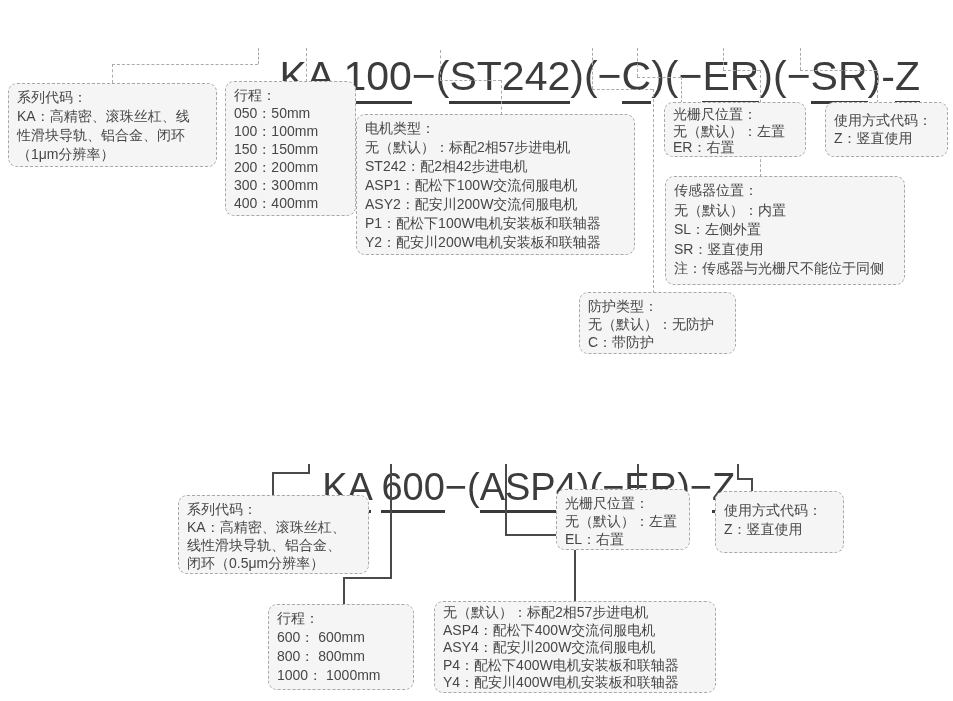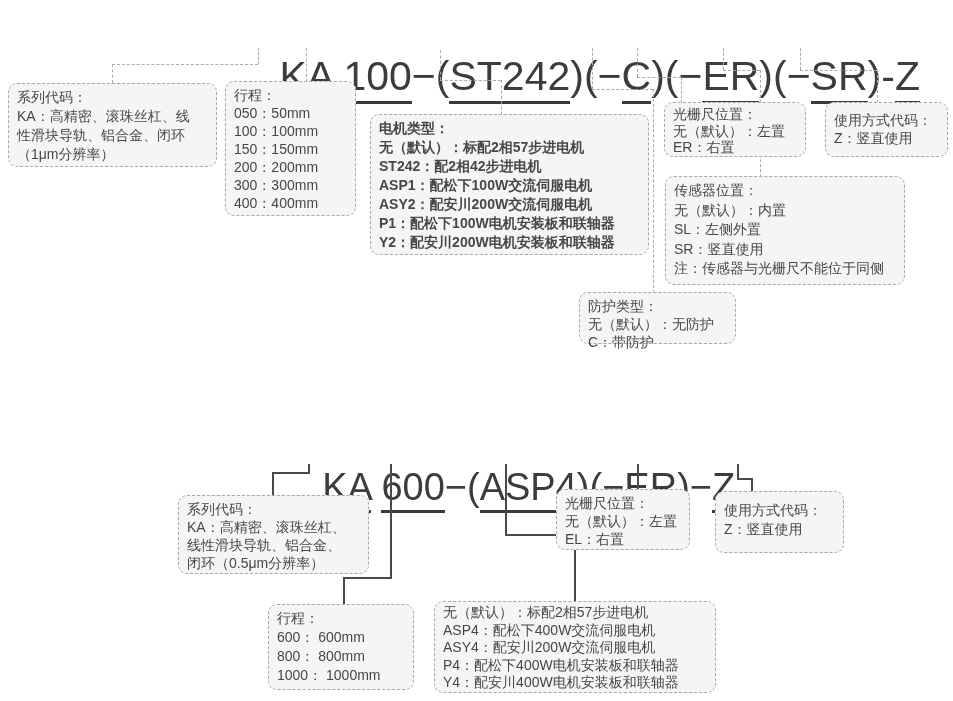--- a/index.html
+++ b/index.html
@@ -12,25 +12,25 @@
   .t-top{left:234px;top:6px;font-size:41px;text-align:right;}
   .t-bottom{left:280px;top:423px;font-size:38px;}
   .title .u{border-bottom:3px solid #3a3a3a;padding-bottom:2px;}
   
   .box{
     position:absolute;background:#f5f5f5;border:1px dashed #a8a8a8;border-radius:9px;
     font-size:14px;white-space:pre-line;padding:4px 8px;box-sizing:border-box;z-index:2;
   }
   .b-series {left:8px;  top:83px; width:209px;height:84px; line-height:19px;}
   .b-stroke {left:225px;top:81px; width:131px;height:135px;line-height:18px;}
-  .b-motor  {left:370px;top:114px;width:279px;height:141px;line-height:19px;font-weight:bold;}
+  .b-motor  {left:356px;top:114px;width:279px;height:141px;line-height:19px;}
   .b-scale  {left:664px;top:102px;width:142px;height:55px; line-height:16.5px;padding-top:3px;}
   .b-usage  {left:825px;top:102px;width:123px;height:55px; line-height:18px;padding-top:8px;}
   .b-sensor {left:665px;top:176px;width:240px;height:109px;line-height:19.5px;}
-  .b-protect{left:579px;top:292px;width:157px;height:52px; line-height:18px;}
+  .b-protect{left:579px;top:292px;width:157px;height:62px; line-height:18px;}
   .b-series2{left:178px;top:495px;width:191px;height:79px; line-height:18px;}
   .b-scale2 {left:556px;top:489px;width:134px;height:61px; line-height:18px;}
   .b-usage2 {left:715px;top:491px;width:129px;height:62px; line-height:19px;padding-top:9px;}
   .b-stroke2{left:268px;top:604px;width:146px;height:86px; line-height:19px;}
   .b-motor2 {left:434px;top:601px;width:282px;height:92px; line-height:17.5px;padding-top:2px;}
   
   .cn{position:absolute;z-index:1;}
   .dv{width:0;border-left:1px dashed #ababab;}
   .dh{height:0;border-top:1px dashed #ababab;}
   .sv{width:2px;background:#4a4a4a;}

